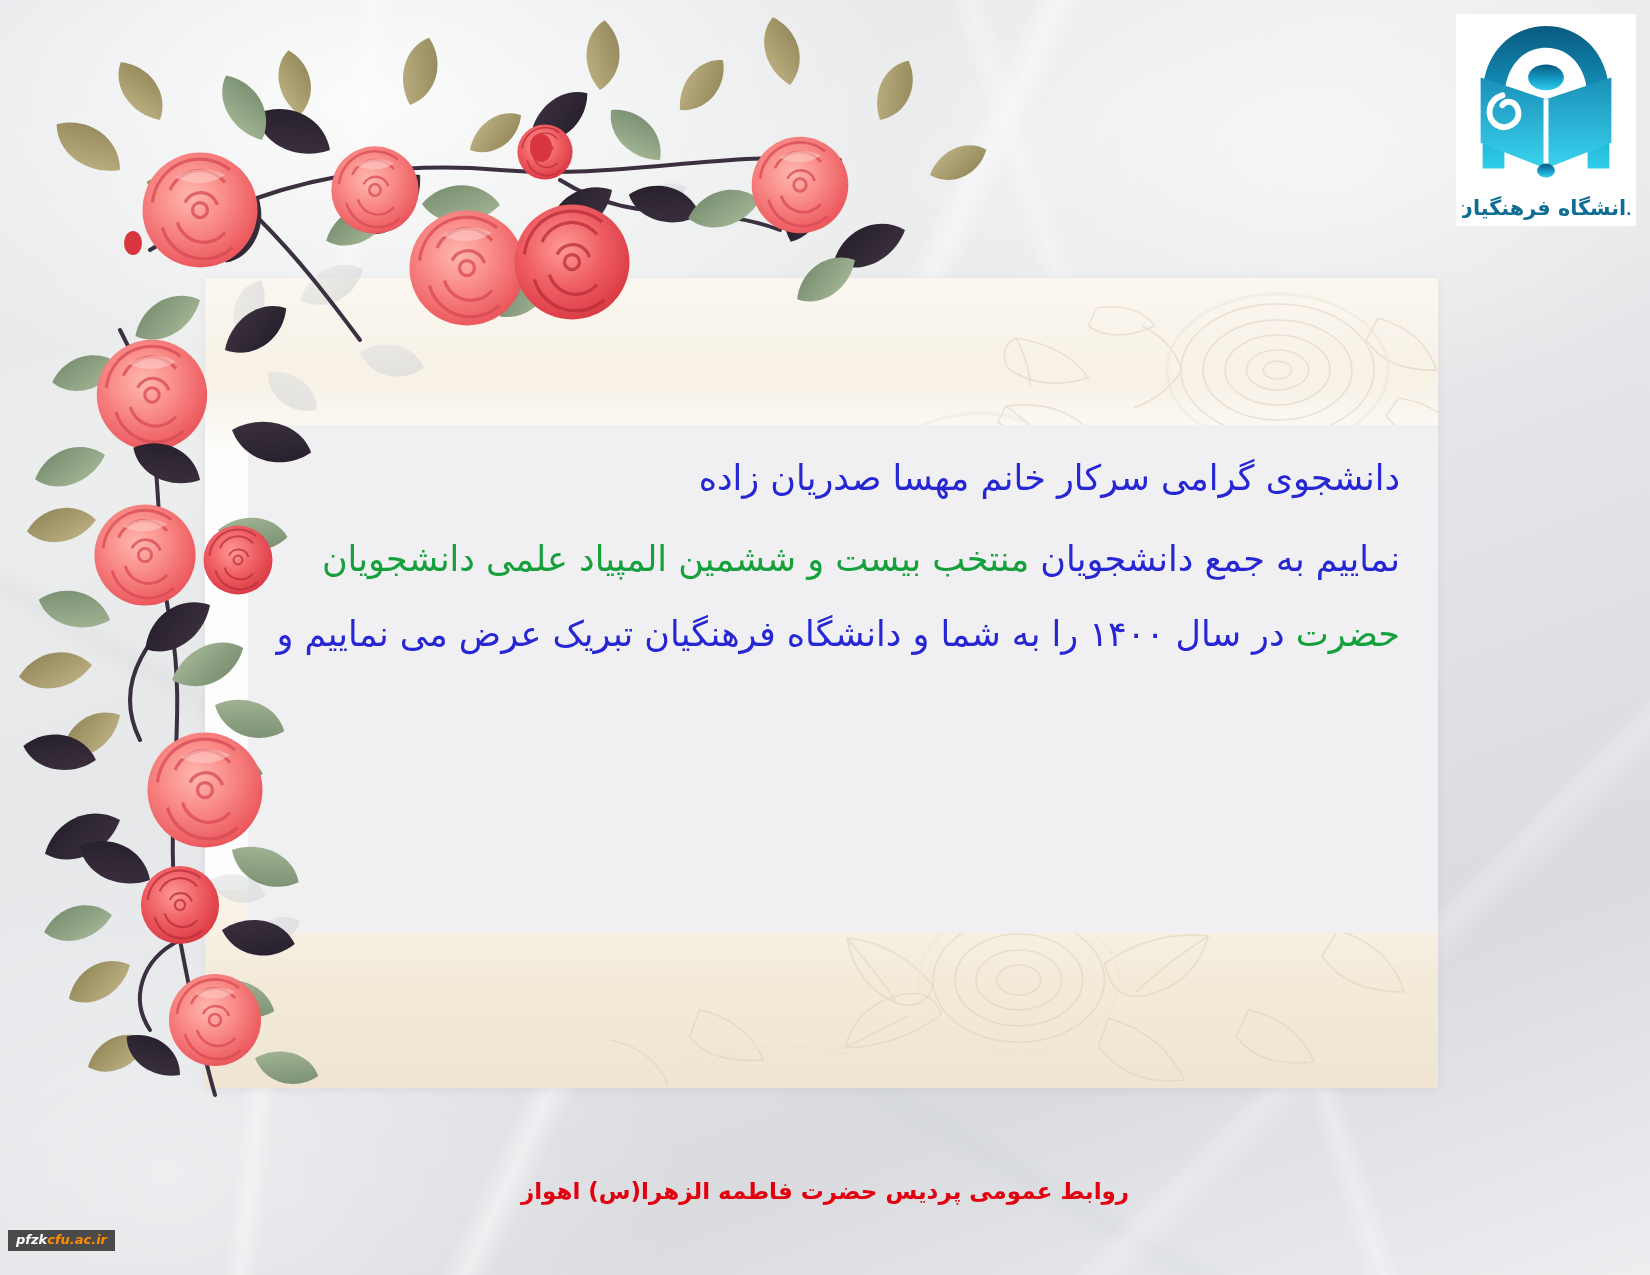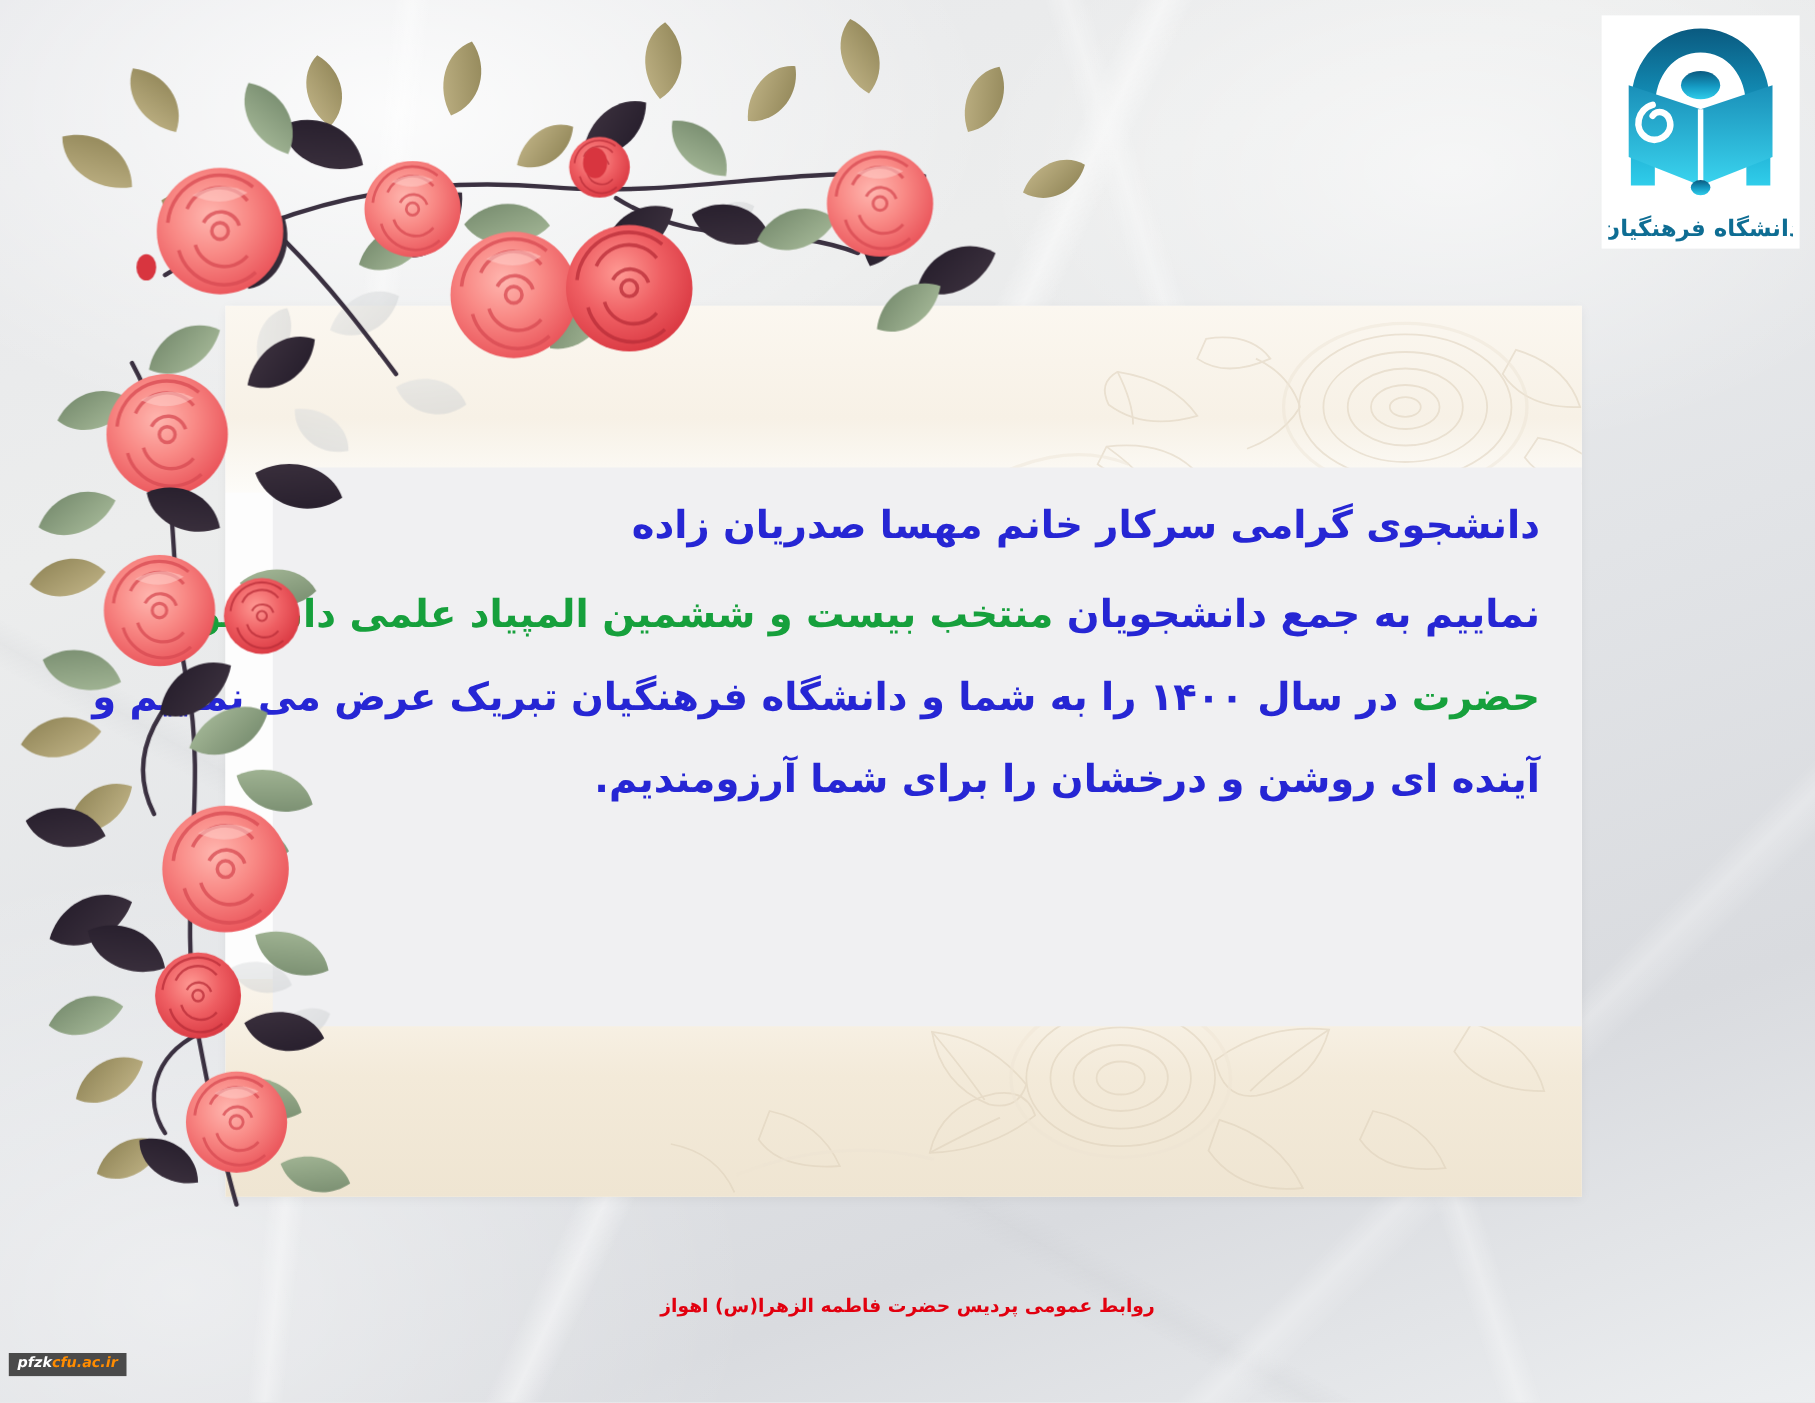--- a/index.html
+++ b/index.html
@@ -76,21 +76,21 @@
   #msg-panel{
     position:absolute;
     left:248px; top:425px; width:1190px; height:508px;
     background:#f0f0f2;
     display:flex; flex-direction:column; justify-content:flex-start;
     padding:36px 38px 0 28px;
   }
   .msg-line{
     direction:rtl; text-align:right;
     font-family:"DejaVu Sans","Liberation Sans",sans-serif;
-    font-weight:bold;
+    font-weight:normal;
     font-size:35px;
     line-height:1.0;
     color:#2626d4;
     white-space:nowrap;
     letter-spacing:-0.5px;
   }
   .msg-line.l1{ margin-bottom:46px; font-size:35px; }
   .msg-line.l2{ margin-bottom:40px; }
   .msg-line.l3{ margin-bottom:40px; }
   .msg-line.l4{ margin-bottom:0; }
@@ -100,21 +100,21 @@
   
   #flowers{ position:absolute; left:0; top:0; width:1100px; height:1130px; pointer-events:none; }
 
   
   #footer{
     position:absolute; left:0; right:0; top:1178px;
     text-align:center;
     direction:rtl;
     color:#e2000f;
     font-weight:bold;
-    font-size:17px;
+    font-size:23px;
     font-family:"DejaVu Sans","Liberation Sans",sans-serif;
     letter-spacing:-0.3px;
   }
 
   
   #watermark{
     position:absolute; left:8px; bottom:24px;
     background:#4a4a4a;
     padding:3px 8px 4px 8px;
     font-family:"DejaVu Sans","Liberation Sans",sans-serif;
@@ -190,23 +190,20 @@
 
 <div id="msg-panel">
   <div class="msg-line l1">
     <span class="b">دانشجوی گرامی سرکار خانم مهسا صدریان زاده</span>
   </div>
   <div class="msg-line l2">
     <span class="b">نماییم  به جمع دانشجویان </span><span class="g">منتخب بیست و ششمین المپیاد علمی دانشجویان</span>
   </div>
   <div class="msg-line l3">
     <span class="g">حضرت</span><span class="b"> در سال ۱۴۰۰ را به شما و دانشگاه فرهنگیان تبریک عرض می نماییم و</span>
-  </div>
-  <div class="msg-line l4">
-    <span class="b">آینده ای روشن و درخشان را برای شما آرزومندیم.</span>
   </div>
 </div>
 
 <svg id="flowers" viewBox="0 0 1100 1130">
   <defs>
     <radialGradient id="rosePink" cx="42%" cy="38%" r="68%">
       <stop offset="0%" stop-color="#ffb7b0"></stop>
       <stop offset="45%" stop-color="#f98a86"></stop>
       <stop offset="100%" stop-color="#e94f56"></stop>
     </radialGradient>

